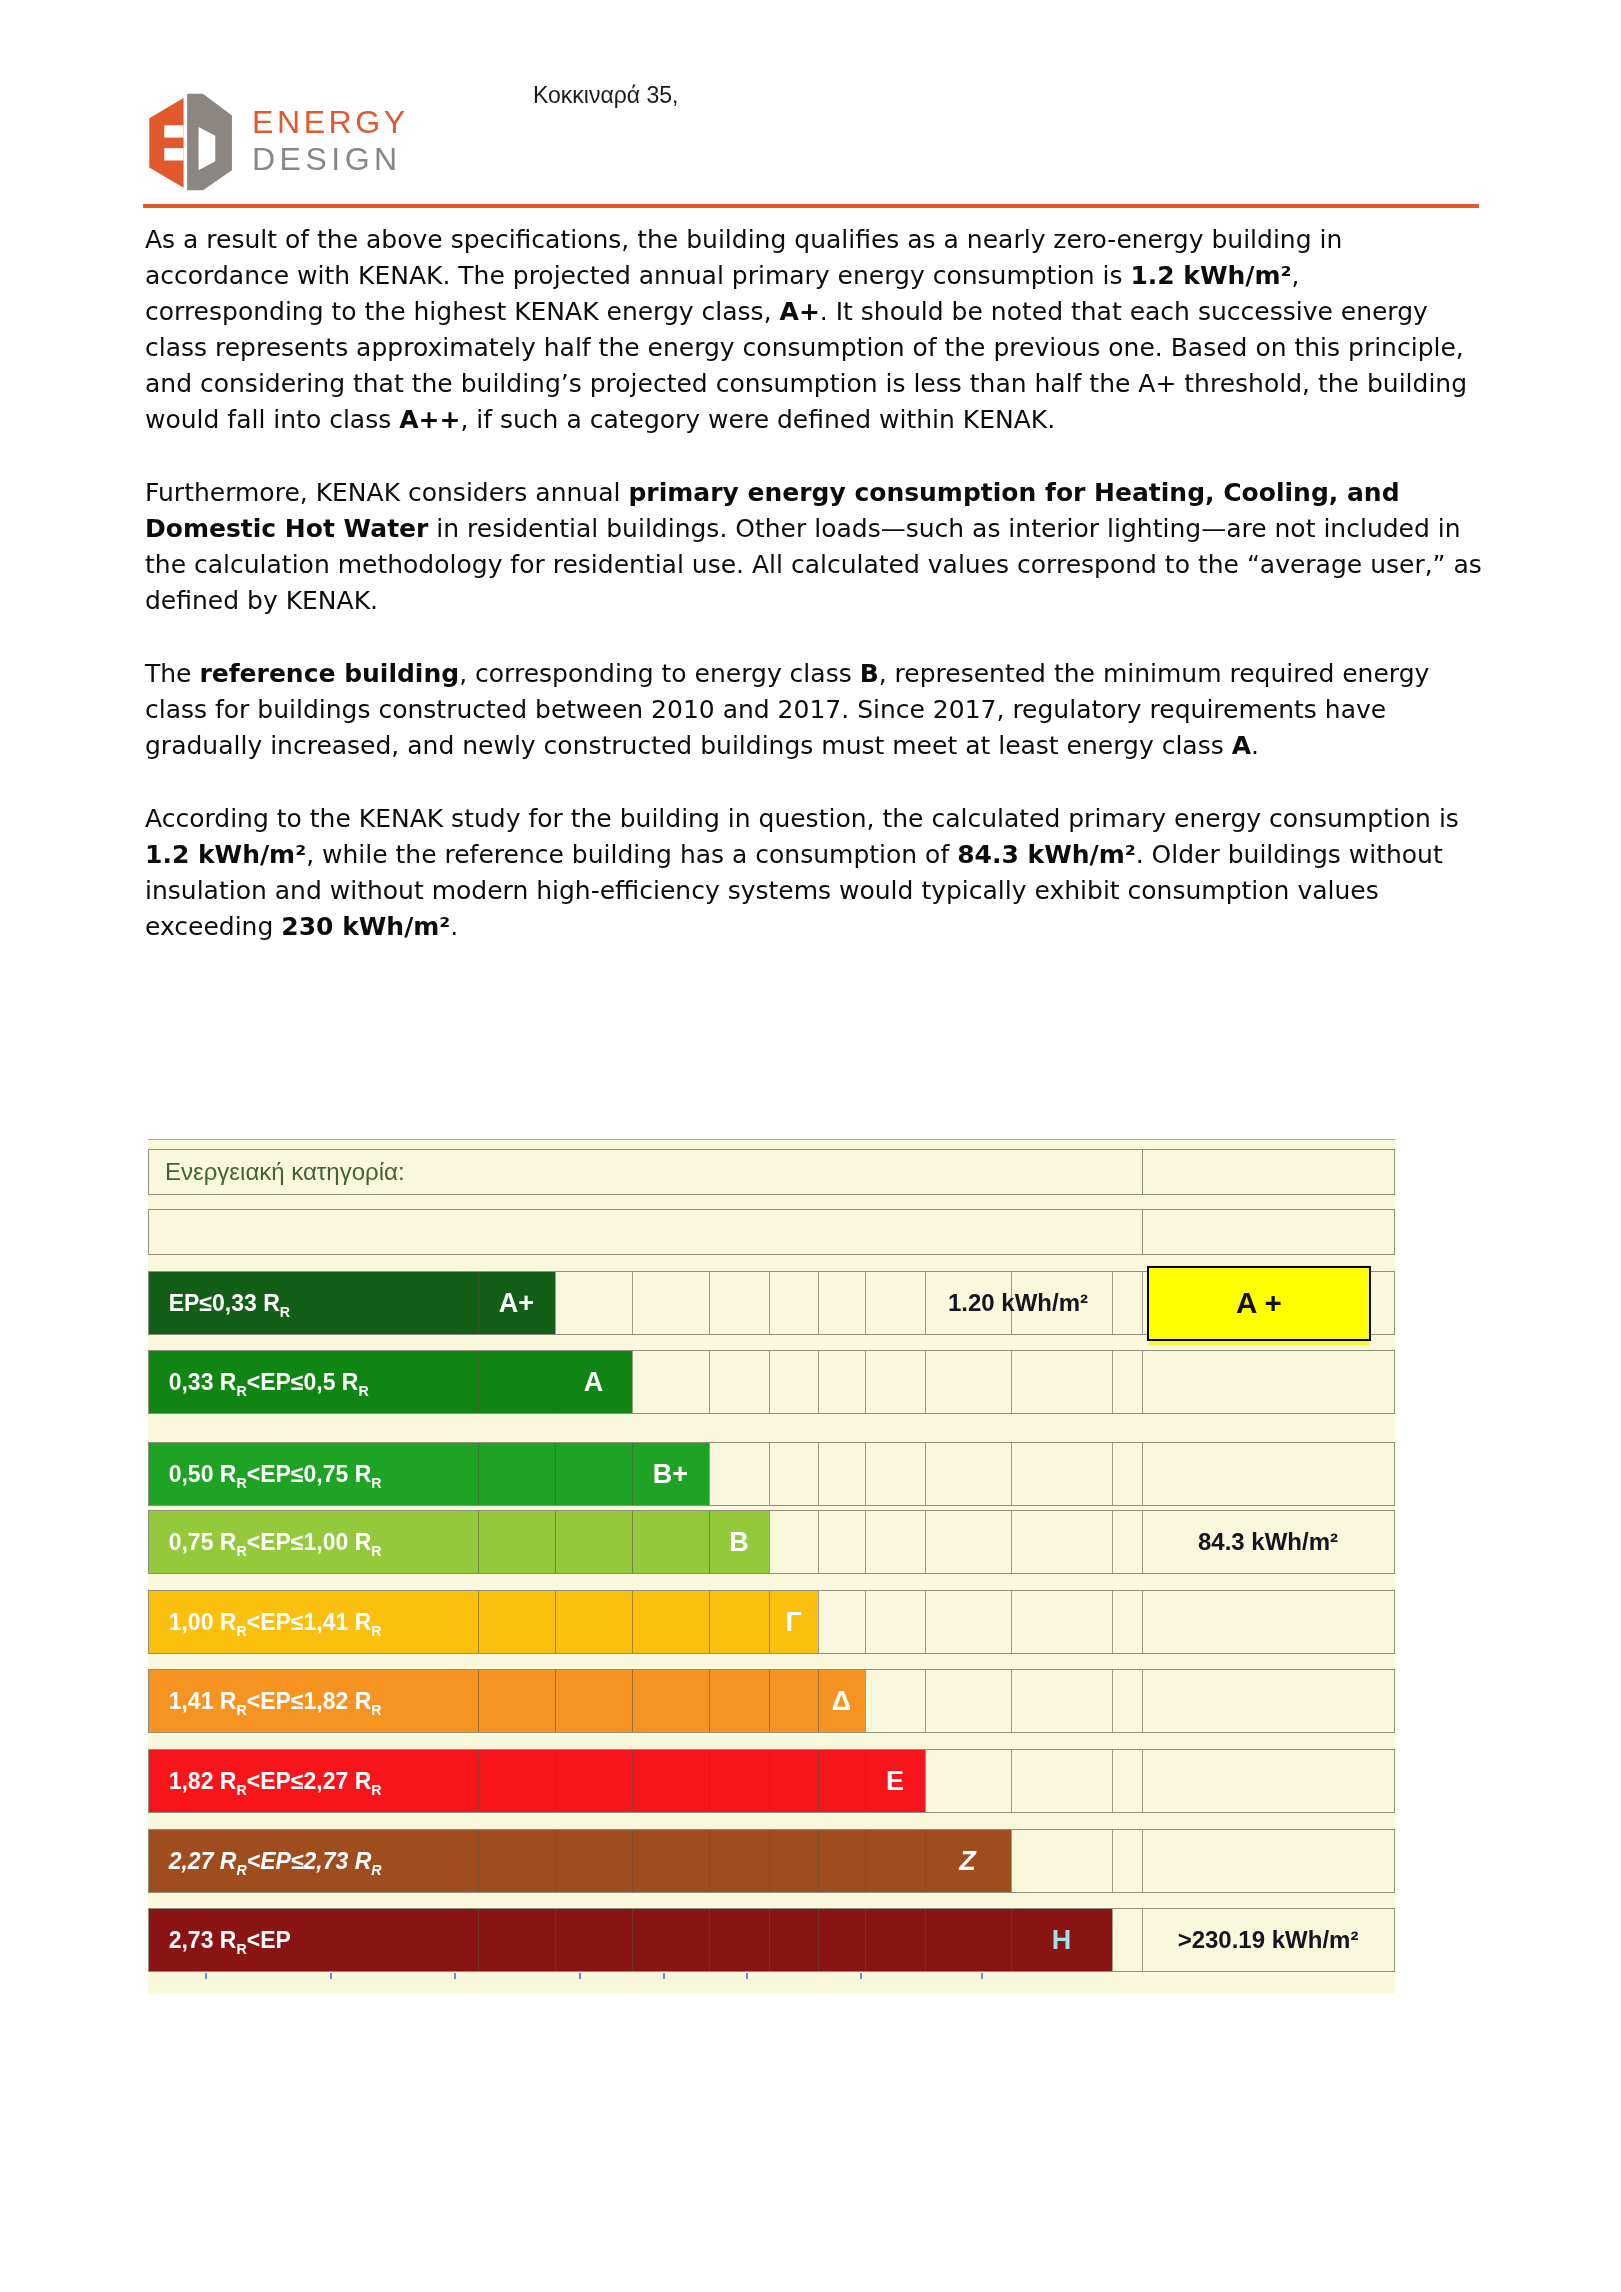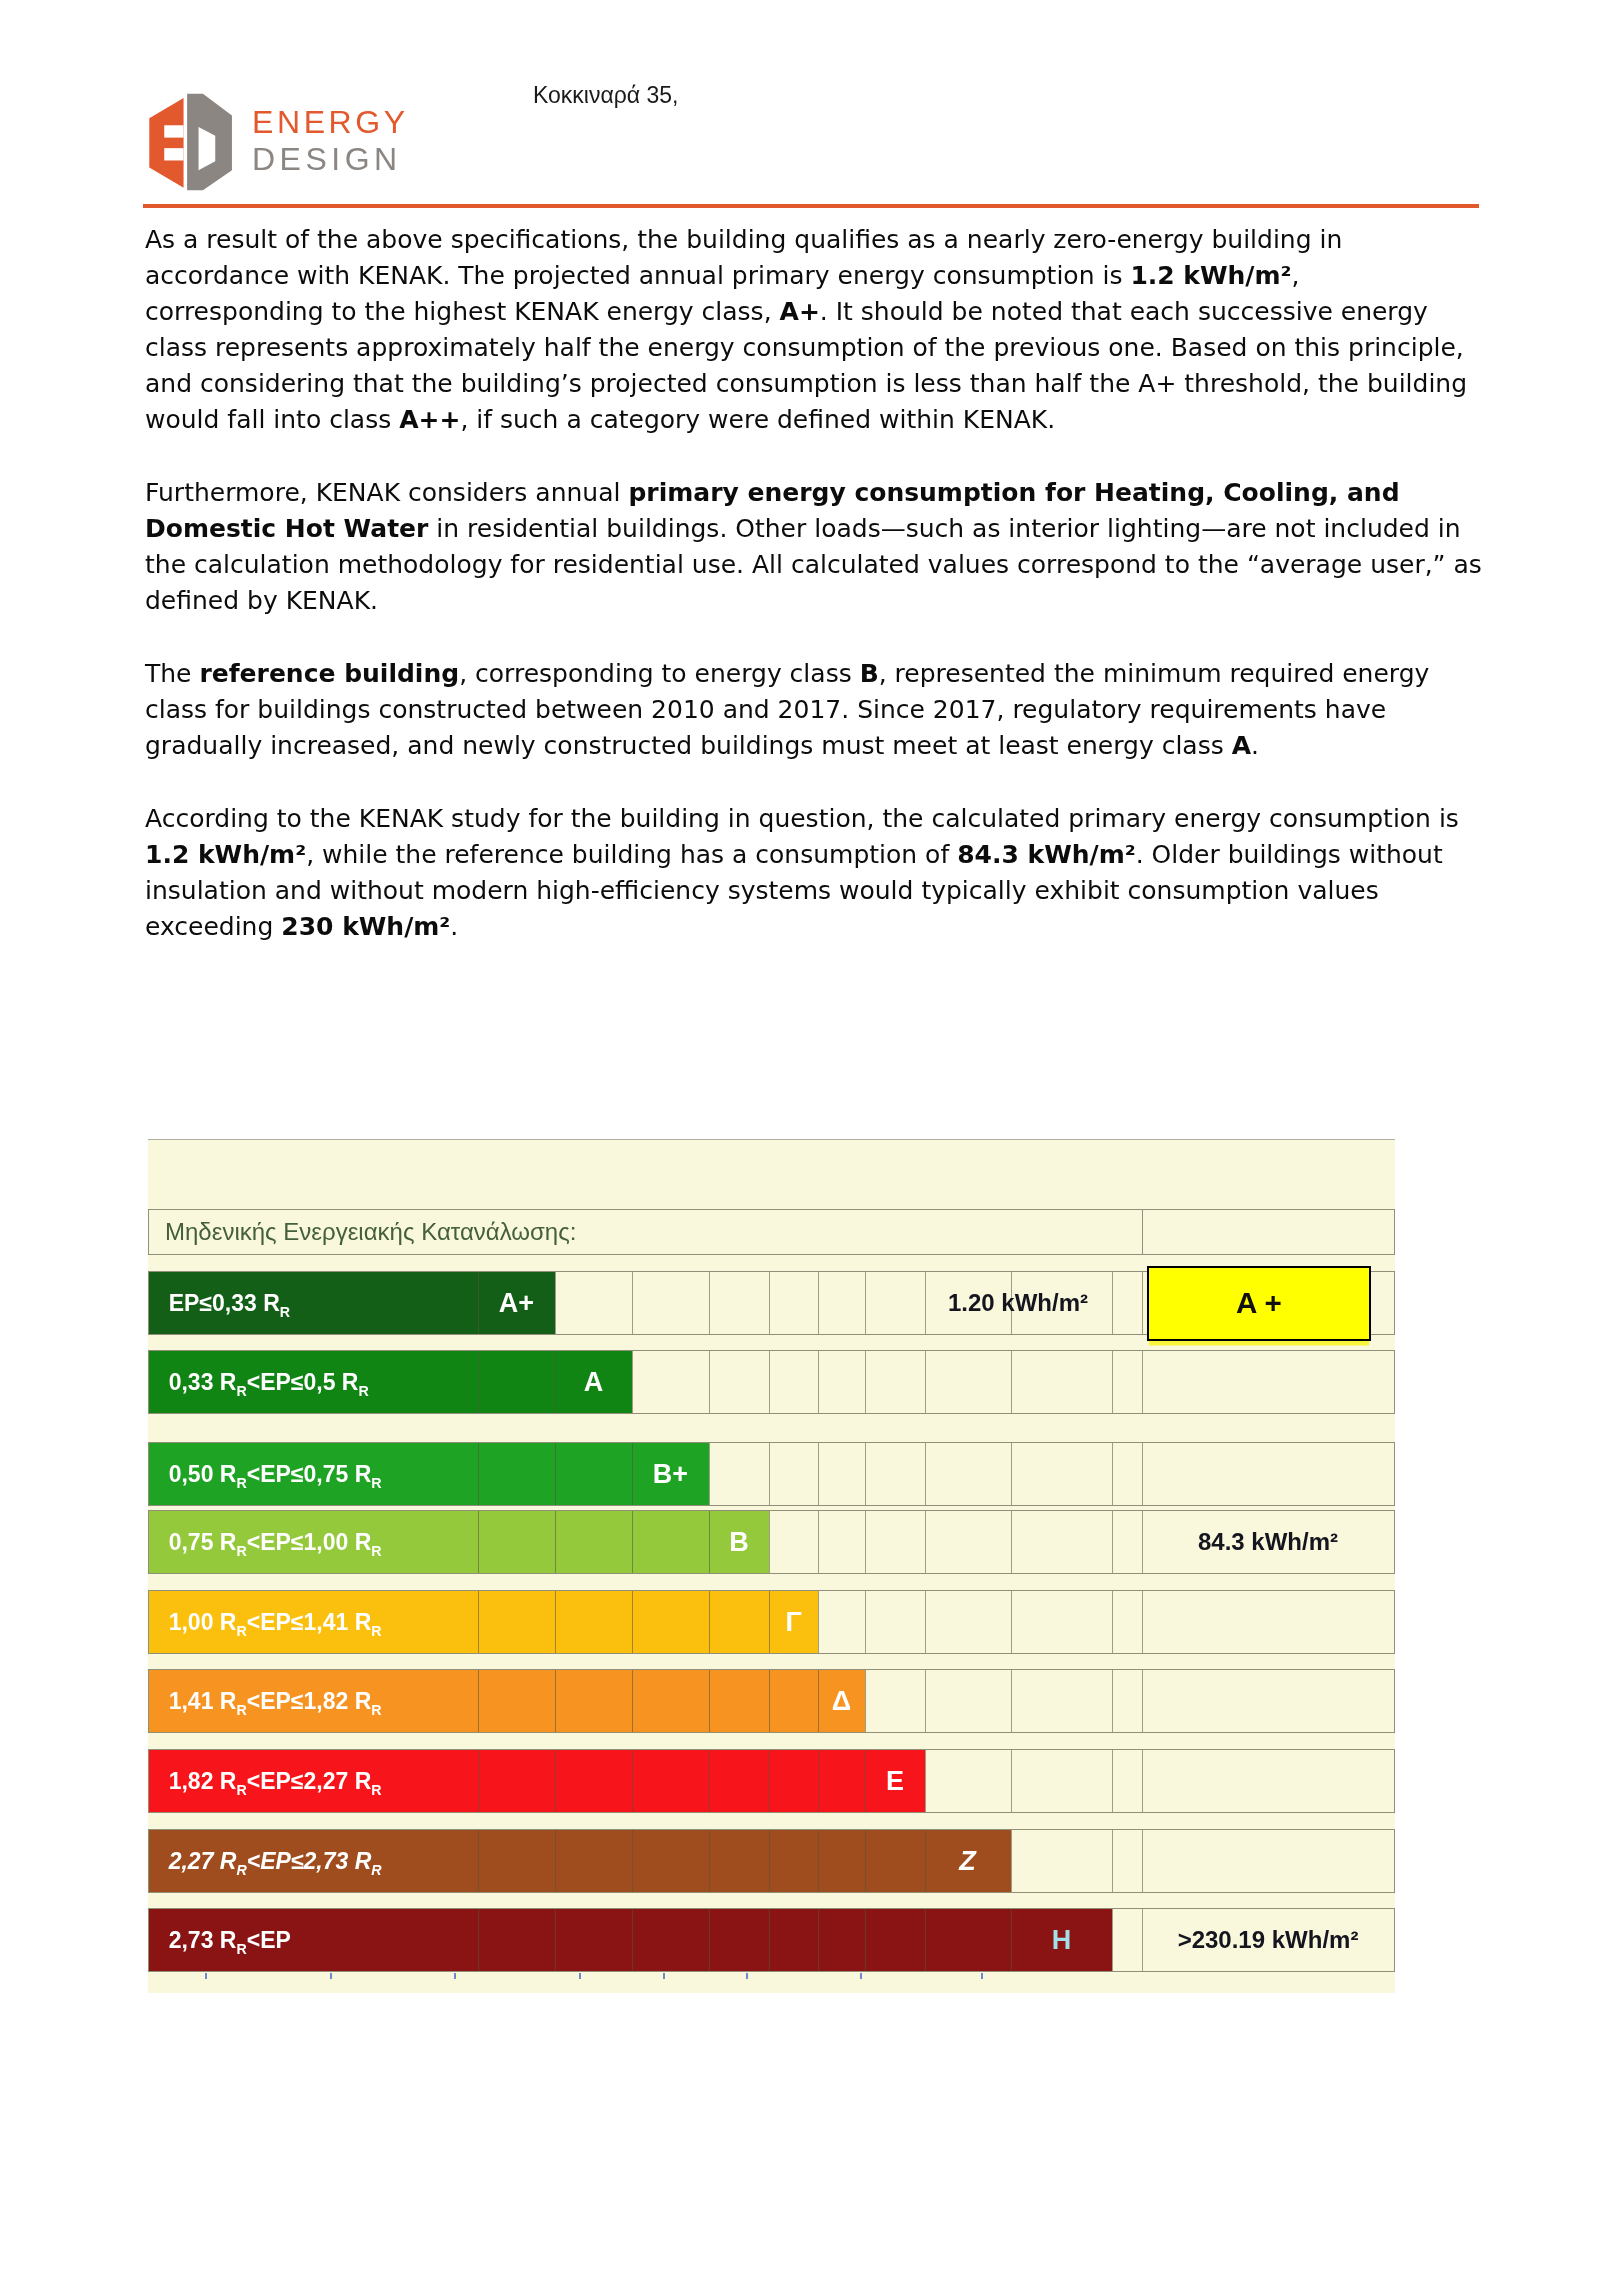--- a/index.html
+++ b/index.html
@@ -100,22 +100,25 @@
   <div class="content">
     <div>
         <p class="body-para"><span>As a result of the above specifications, the building qualifies as a nearly zero-energy building in accordance with KENAK. The projected annual primary energy consumption is </span><b>1.2 kWh/m²</b><span>, corresponding to the highest KENAK energy class, </span><b>A+</b><span>. It should be noted that each successive energy class represents approximately half the energy consumption of the previous one. Based on this principle, and considering that the building’s projected consumption is less than half the A+ threshold, the building would fall into class </span><b>A++</b><span>, if such a category were defined within KENAK.</span></p>
         <p class="body-para"><span>Furthermore, KENAK considers annual </span><b>primary energy consumption for Heating, Cooling, and Domestic Hot Water</b><span> in residential buildings. Other loads—such as interior lighting—are not included in the calculation methodology for residential use. All calculated values correspond to the “average user,” as defined by KENAK.</span></p>
         <p class="body-para"><span>The </span><b>reference building</b><span>, corresponding to energy class </span><b>B</b><span>, represented the minimum required energy class for buildings constructed between 2010 and 2017. Since 2017, regulatory requirements have gradually increased, and newly constructed buildings must meet at least energy class </span><b>A</b><span>.</span></p>
         <p class="body-para"><span>According to the KENAK study for the building in question, the calculated primary energy consumption is </span><b>1.2 kWh/m²</b><span>, while the reference building has a consumption of </span><b>84.3 kWh/m²</b><span>. Older buildings without insulation and without modern high-efficiency systems would typically exhibit consumption values exceeding </span><b>230 kWh/m²</b><span>.</span></p>
       </div>
   </div>
 
   <div class="chart">
+    <div class="hdr-row" style="top:9px">
+      <span class="hdr-text">Ενεργειακή κατηγορία:</span>
+      <div class="hdr-div"></div>
+    </div>
     <div class="hdr-row" style="top:69px">
-      <span class="hdr-text">Μηδενικής Ενεργειακής Κατανάλωσης:</span>
       <div class="hdr-div"></div>
     </div>
 
     <div>
         <div class="energy-row" style="top: 131px;">
           <div class="row-bar" style="width: 406px; background: rgb(19, 95, 23);"></div>
           <div class="vline" style="left: 329px;"></div>
           <div class="vline" style="left: 406px;"></div>
           <div class="vline" style="left: 483px;"></div>
           <div class="vline" style="left: 560px;"></div>

